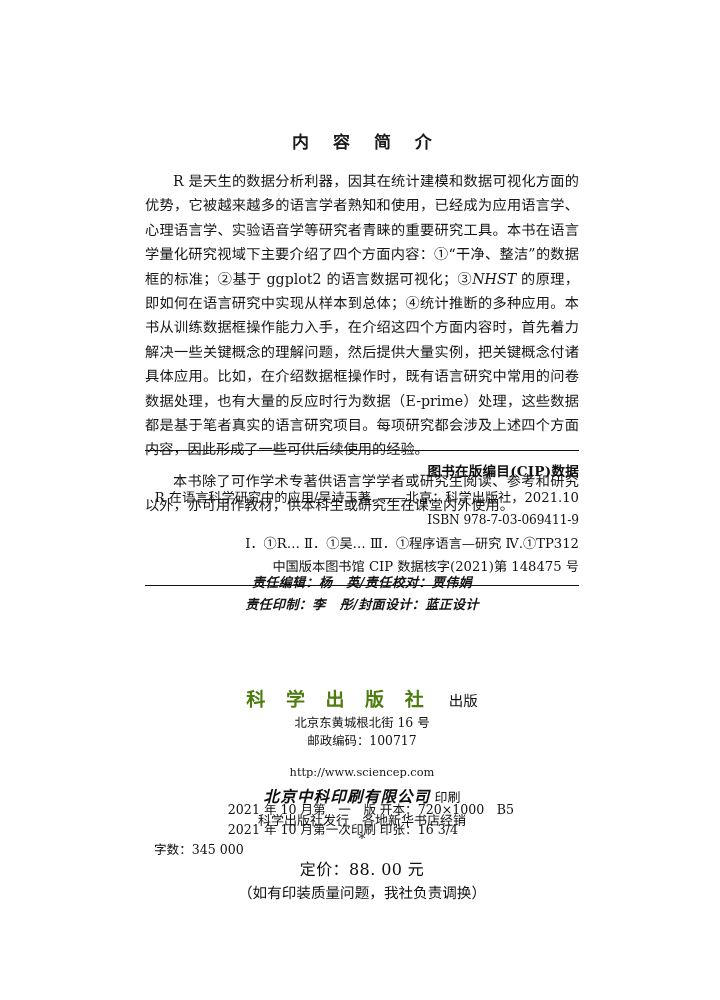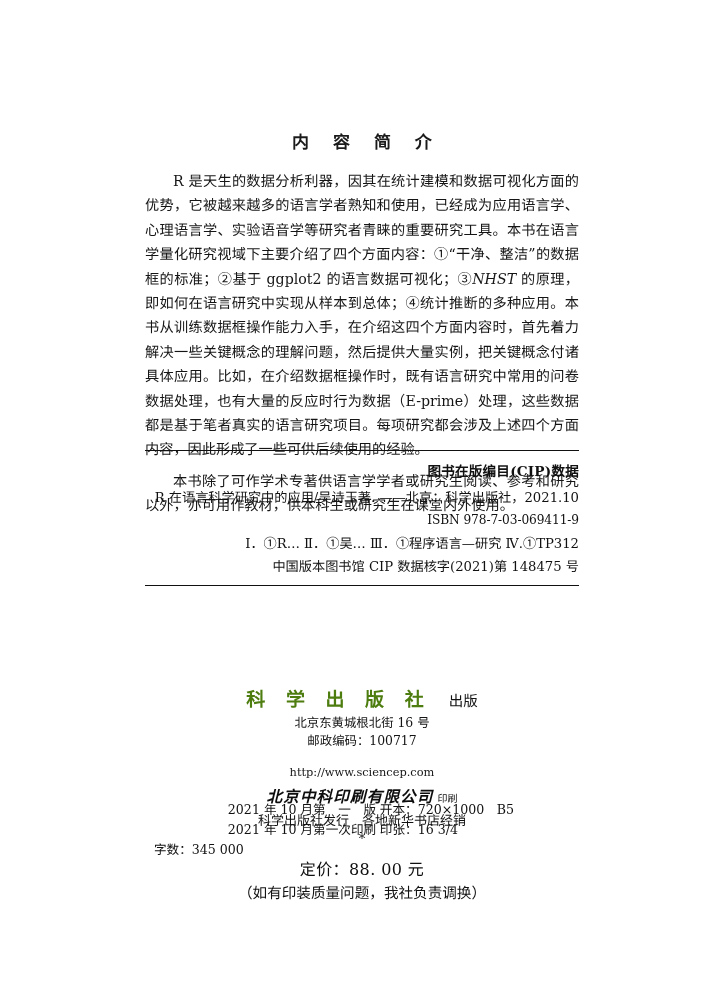--- a/index.html
+++ b/index.html
@@ -163,21 +163,21 @@
   }
   .printer-name {
     font-size: 15.5px;
     font-weight: bold;
     font-style: italic;
     letter-spacing: 1.2px;
     color: #0d0d0d;
     vertical-align: baseline;
   }
   .printer-verb {
-    font-size: 10px;
+    font-size: 13px;
     font-style: normal;
     font-weight: normal;
     letter-spacing: 0;
     margin-left: 4px;
     vertical-align: baseline;
   }
   .distribution-line {
     font-size: 13px;
     line-height: 20px;
     margin: 0;
@@ -255,20 +255,24 @@
   </section>
 
   <section class="cip-block">
     <div class="cip-heading">图书在版编目(CIP)数据</div>
     <div class="cip-line">R 在语言科学研究中的应用/吴诗玉著. ——北京：科学出版社，2021.10</div>
     <div class="cip-line small-isbn">ISBN 978-7-03-069411-9</div>
     <div class="cip-line roman-line">Ⅰ．①R… Ⅱ．①吴… Ⅲ．①程序语言—研究 Ⅳ.①TP312</div>
     <div class="cip-line">中国版本图书馆 CIP 数据核字(2021)第 148475 号</div>
   </section>
 
+  <section class="staff-block">
+    <p class="staff-line"><span>责任编辑：杨</span><span class="staff-gap"></span><span>英</span><span>/责任校对：贾伟娟</span></p>
+    <p class="staff-line"><span>责任印制：李</span><span class="staff-gap"></span><span>彤</span><span>/封面设计：蓝正设计</span></p>
+  </section>
 
   <section class="imprint-block">
     <div class="publisher-row">
       <span class="publisher-name">科 学 出 版 社</span><span class="publisher-verb">出版</span>
     </div>
     <p class="imprint-addr">北京东黄城根北街 16 号</p>
     <p class="imprint-addr">邮政编码：100717</p>
     <p class="imprint-url">http://www.sciencep.com</p>
     <div class="printer-row">
       <span class="printer-name">北京中科印刷有限公司</span><span class="printer-verb">印刷</span>

